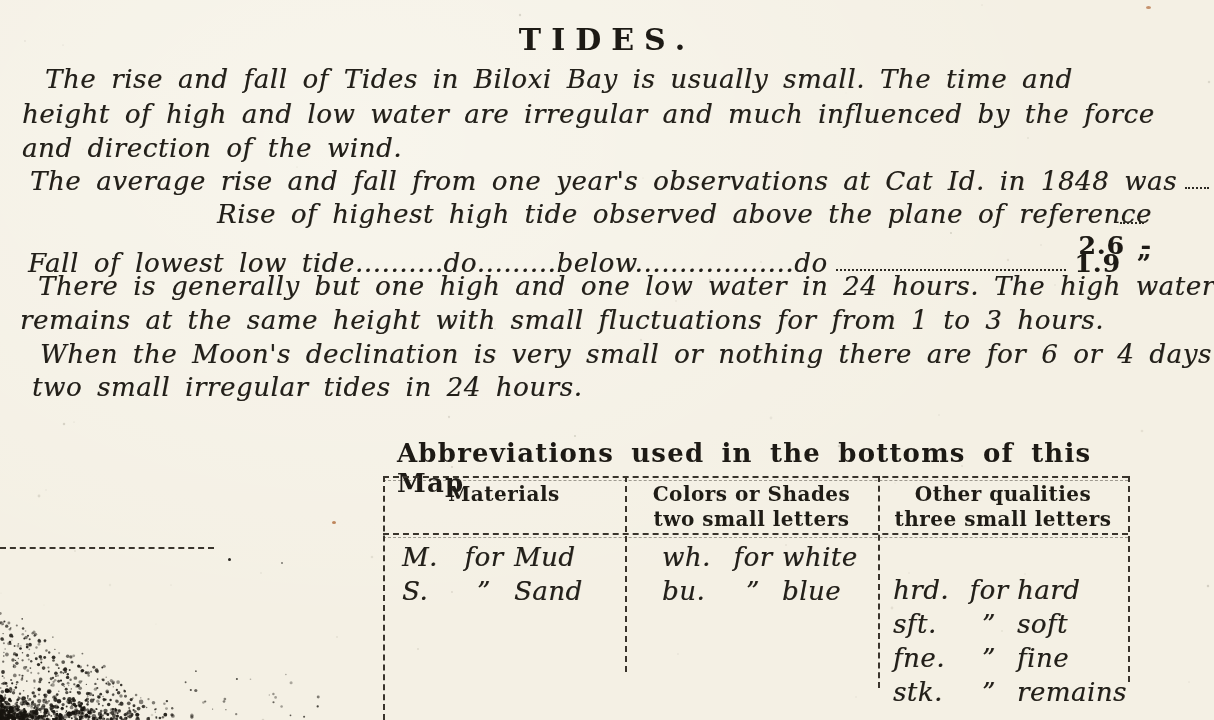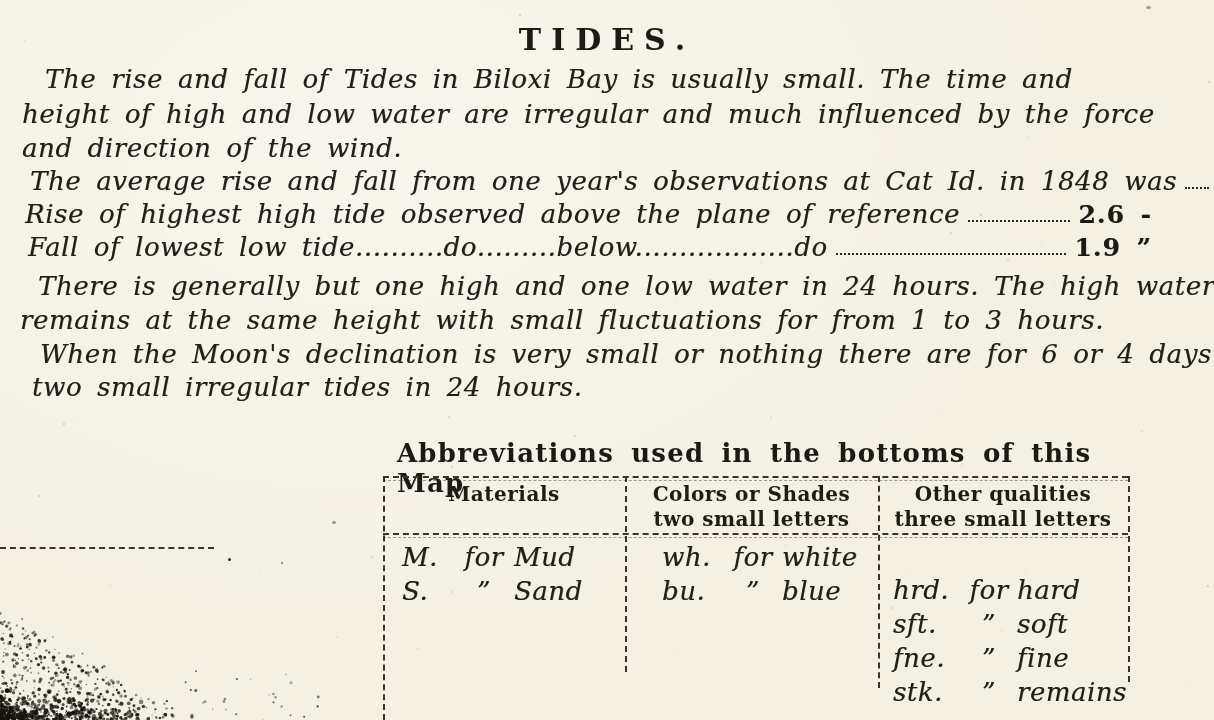--- a/index.html
+++ b/index.html
@@ -102,26 +102,26 @@
 
   <div class="script-line" style="left:45px;top:64px;">The rise and fall of Tides in Biloxi Bay is usually small. The time and</div>
   <div class="script-line" style="left:22px;top:99px;">height of high and low water are irregular and much influenced by the force</div>
   <div class="script-line" style="left:22px;top:133px;">and direction of the wind.</div>
 
   <div class="measure-line" style="left:30px;top:166px;width:1128px;">
     <span>The average rise and fall from one year's observations at Cat Id. in 1848 was</span>
     <span class="leader"></span>
 
   </div>
-  <div class="measure-line" style="left:25px;top:199px;width:1127px;">
+  <div class="measure-line" style="left:25px;top:199px;width:1127px;flex-direction:column;">
     <span>Rise of highest high tide observed above the plane of reference</span>
     <span class="leader"></span>
     <span class="measure-value">2.6 -</span>
   </div>
-  <div class="measure-line" style="left:28px;top:232px;width:1124px;">
+  <div class="measure-line" style="left:28px;top:248px;width:1124px;">
     <span>Fall of lowest low tide..........do.........below..................do</span>
     <span class="leader"></span>
     <span class="measure-value">1.9 ”</span>
   </div>
 
   <div class="script-line" style="left:38px;top:271px;">There is generally but one high and one low water in 24 hours. The high water</div>
   <div class="script-line" style="left:20px;top:305px;">remains at the same height with small fluctuations for from 1 to 3 hours.</div>
 
   <div class="script-line" style="left:40px;top:339px;">When the Moon's declination is very small or nothing there are for 6 or 4 days</div>
   <div class="script-line" style="left:32px;top:372px;">two small irregular tides in 24 hours.</div>

